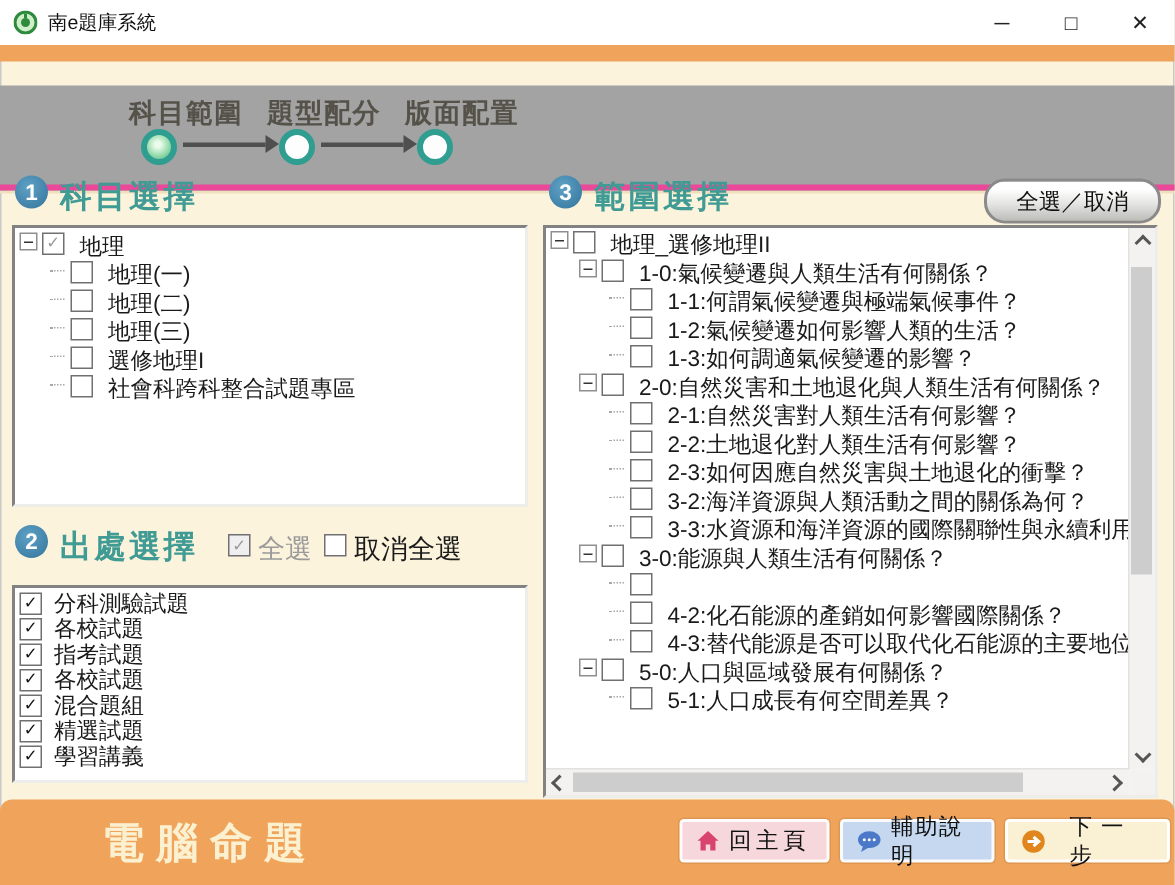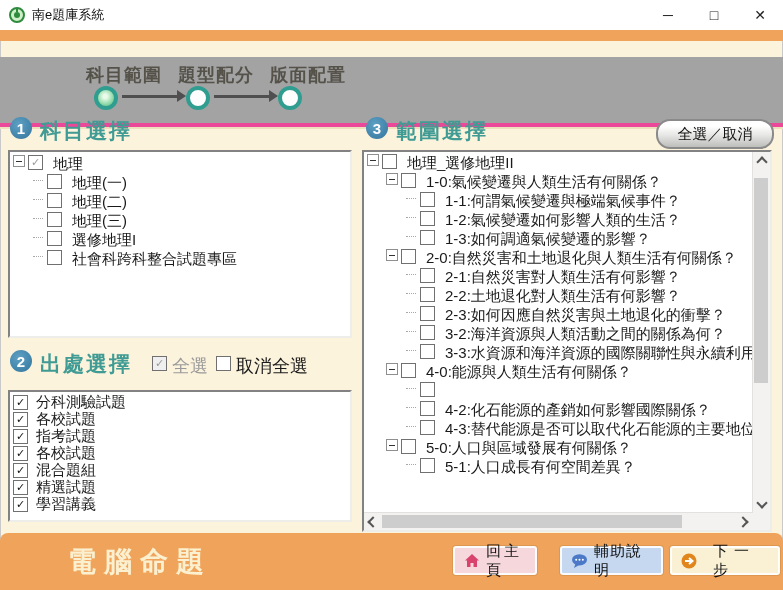--- a/index.html
+++ b/index.html
@@ -76,21 +76,21 @@
   .chev-up{transform:rotate(135deg);margin:6px auto 0;}
   .chev-down{transform:rotate(-45deg);position:absolute;bottom:6px;left:5px;}
   .chev-left{transform:rotate(45deg);margin-top:5px;margin-left:5px;}
   .chev-right{transform:rotate(225deg);position:absolute;right:6px;top:5px;}
   
   .footer{position:absolute;left:0;right:0;top:533px;height:57px;background:#F0A45B;border-radius:8px 8px 0 0;}
   .footer-title{position:absolute;left:68px;top:10px;font-size:28px;font-weight:bold;color:#FBF0CF;letter-spacing:8px;}
   .fbtn{position:absolute;top:13px;height:29px;box-sizing:border-box;border:2px solid rgba(255,255,255,.9);
     border-radius:3px;display:flex;align-items:center;gap:6px;padding:0 9px;font-size:15px;color:#111;
     box-shadow:0 0 0 1px rgba(120,80,20,.15);cursor:default;letter-spacing:3px;}
-  .btn-home{left:453px;width:84px;background:#F6D7DB;}
+  .btn-home{left:453px;width:100px;background:#F6D7DB;}
   .btn-help{left:560px;width:103px;background:#C5D8F0;letter-spacing:1px;}
   .btn-next{left:670px;width:110px;background:#FAF0D3;letter-spacing:6px;gap:16px;}
   .fbtn svg{flex:none;}
 </style>
 </head>
 <body>
 
 <div class="titlebar">
   <span class="app-icon">
     <svg width="16" height="16" viewBox="0 0 16 16">
@@ -276,21 +276,21 @@
       <div class="trow">
         <span class="ts" style="width: 38px;"></span>
         <span class="pre pre-stub"></span>
         <span class="cb cb-off"></span>
         <span class="lbl">3-3:水資源和海洋資源的國際關聯性與永續利用為何？</span>
       </div>
       <div class="trow">
         <span class="ts" style="width: 19px;"></span>
         <span class="pre pre-minus"></span>
         <span class="cb cb-off"></span>
-        <span class="lbl">4-0:能源與人類生活有何關係？</span>
+        <span class="lbl">3-0:能源與人類生活有何關係？</span>
       </div>
       <div class="trow">
         <span class="ts" style="width: 38px;"></span>
         <span class="pre pre-stub"></span>
         <span class="cb cb-off"></span>
       </div>
       <div class="trow">
         <span class="ts" style="width: 38px;"></span>
         <span class="pre pre-stub"></span>
         <span class="cb cb-off"></span>

